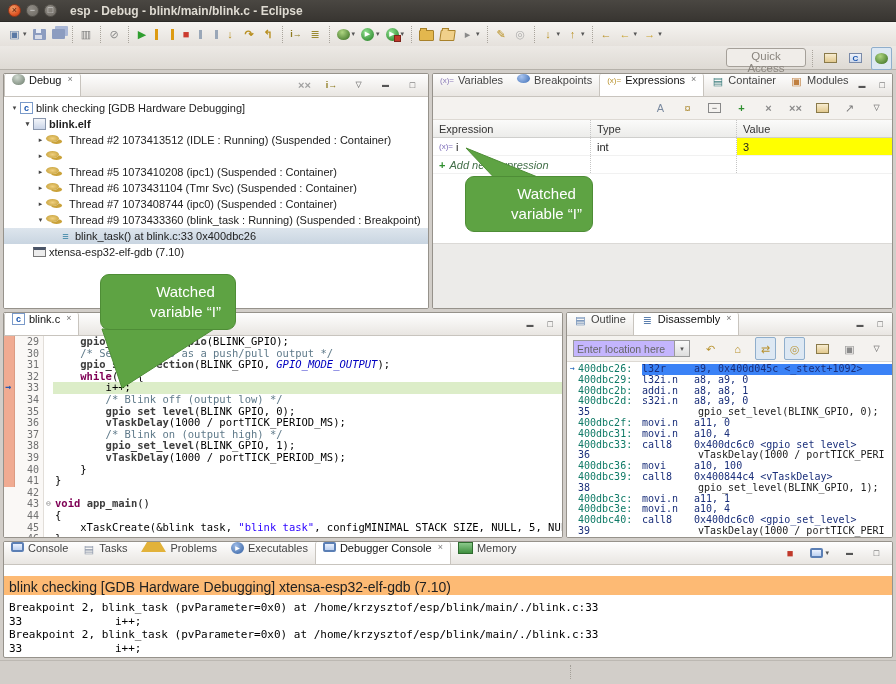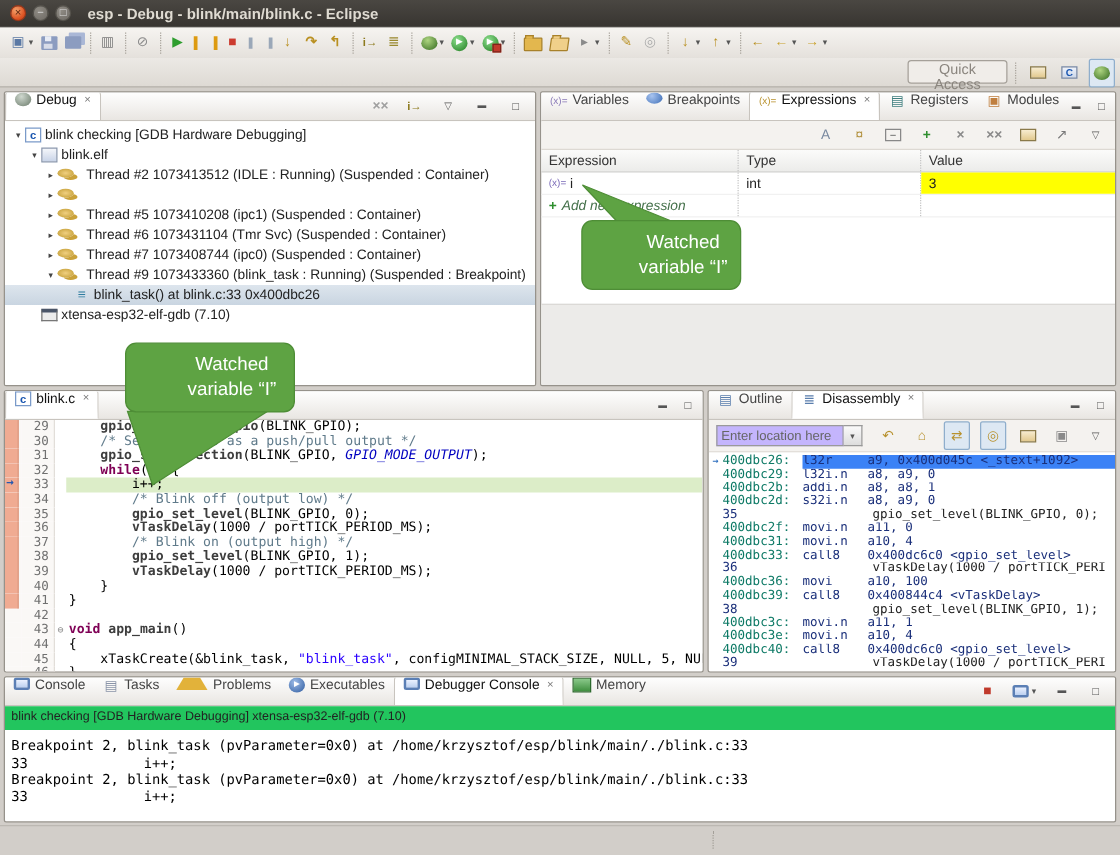--- a/index.html
+++ b/index.html
@@ -77,21 +77,21 @@
   .drest{flex:1;display:flex;overflow:hidden;}
   .drest.dhl{background:#3b82f6;}
   .dmn{width:52px;flex:none;color:#1a2f7a;}
   .dops{color:#1a2f7a;}
   .dsrc{color:#222;padding-left:56px;overflow:hidden;}
   .combo{width:102px;height:17px;border:1px solid #9a9a9a;background:#c4b5fd;color:#666;font-size:10.5px;
     padding:0 3px;display:flex;align-items:center;overflow:hidden;white-space:nowrap;box-sizing:border-box;}
   .combodd{width:15px;height:17px;border:1px solid #9a9a9a;border-left:none;box-sizing:border-box;
     background:linear-gradient(#fafafa,#ddd);font-size:7px;display:flex;align-items:center;justify-content:center;color:#555;}
   
-  #consoleHeader{height:16px;padding:3px 5px 0 5px;font-size:10px;color:#222;background:#22c55e;}
+  #consoleHeader{height:16px;padding:3px 5px 0 5px;font-size:14px;color:#222;background:#fdba74;margin-top:11px;}
   #consoleArea{background:#fff;padding:6px 0 0 5px;}
   .cline{font-family:"DejaVu Sans Mono",monospace;font-size:11px;line-height:13.5px;white-space:pre;color:#000;}
   
   #statusbar{position:absolute;left:0;top:660px;width:896px;height:24px;background:#d2cec9;border-top:1px solid #bcb8b2;}
   #statusdiv{position:absolute;left:570px;top:4px;height:14px;border-left:1px dotted #a39f98;}
   
   .callout{position:absolute;background:#5ea343;border:1px solid #4e8d36;border-radius:9px;color:#fff;
     font-size:15px;line-height:20px;text-align:center;display:flex;flex-direction:column;justify-content:center;
     z-index:90;box-sizing:border-box;padding-left:35px;}
   .ctail{position:absolute;z-index:89;}
@@ -285,21 +285,21 @@
             <span class="mi" style="color: rgb(85, 85, 85); font-size: 9px;">□</span>
           </span>
         </div>
     </div>
     <div id="debugTree">
         <div class="trow" style="padding-left: 5px;">
           <span class="texp">▾</span>
           <span class="mi ic-capp">c</span>
           <span class="tlabel">blink checking [GDB Hardware Debugging]</span>
         </div>
-        <div class="trow" style="padding-left: 18px;">
+        <div class="trow" style="padding-left: 18px; font-weight: bold;">
           <span class="texp">▾</span>
           <span class="mi ic-elf"></span>
           <span class="tlabel">blink.elf</span>
         </div>
         <div class="trow" style="padding-left: 31px;">
           <span class="texp">▸</span>
           <span class="mi ic-thread"></span>
           <span class="tlabel">Thread #2 1073413512 (IDLE : Running) (Suspended : Container)</span>
         </div>
         <div class="trow" style="padding-left: 31px;">
@@ -350,21 +350,21 @@
             <span class="mi ic-bpt"></span>
             <span>Breakpoints</span>
           </div>
           <div class="tab active">
             <span class="mi" style="color: rgb(184, 146, 46); font-size: 8px;">(x)=</span>
             <span>Expressions</span>
             <span class="tclose">×</span>
           </div>
           <div class="tab">
             <span class="mi" style="color: rgb(63, 127, 127);">▤</span>
-            <span>Registers</span>
+            <span>Container</span>
           </div>
           <div class="tab">
             <span class="mi" style="color: rgb(192, 127, 63);">▣</span>
             <span>Modules</span>
           </div>
         </div>
       <div class="tbright">
         <span class="tbbtn" style="font-size:7px;color:#555">▬</span>
         <span class="tbbtn" style="font-size:9px;color:#555">□</span>
       </div>

